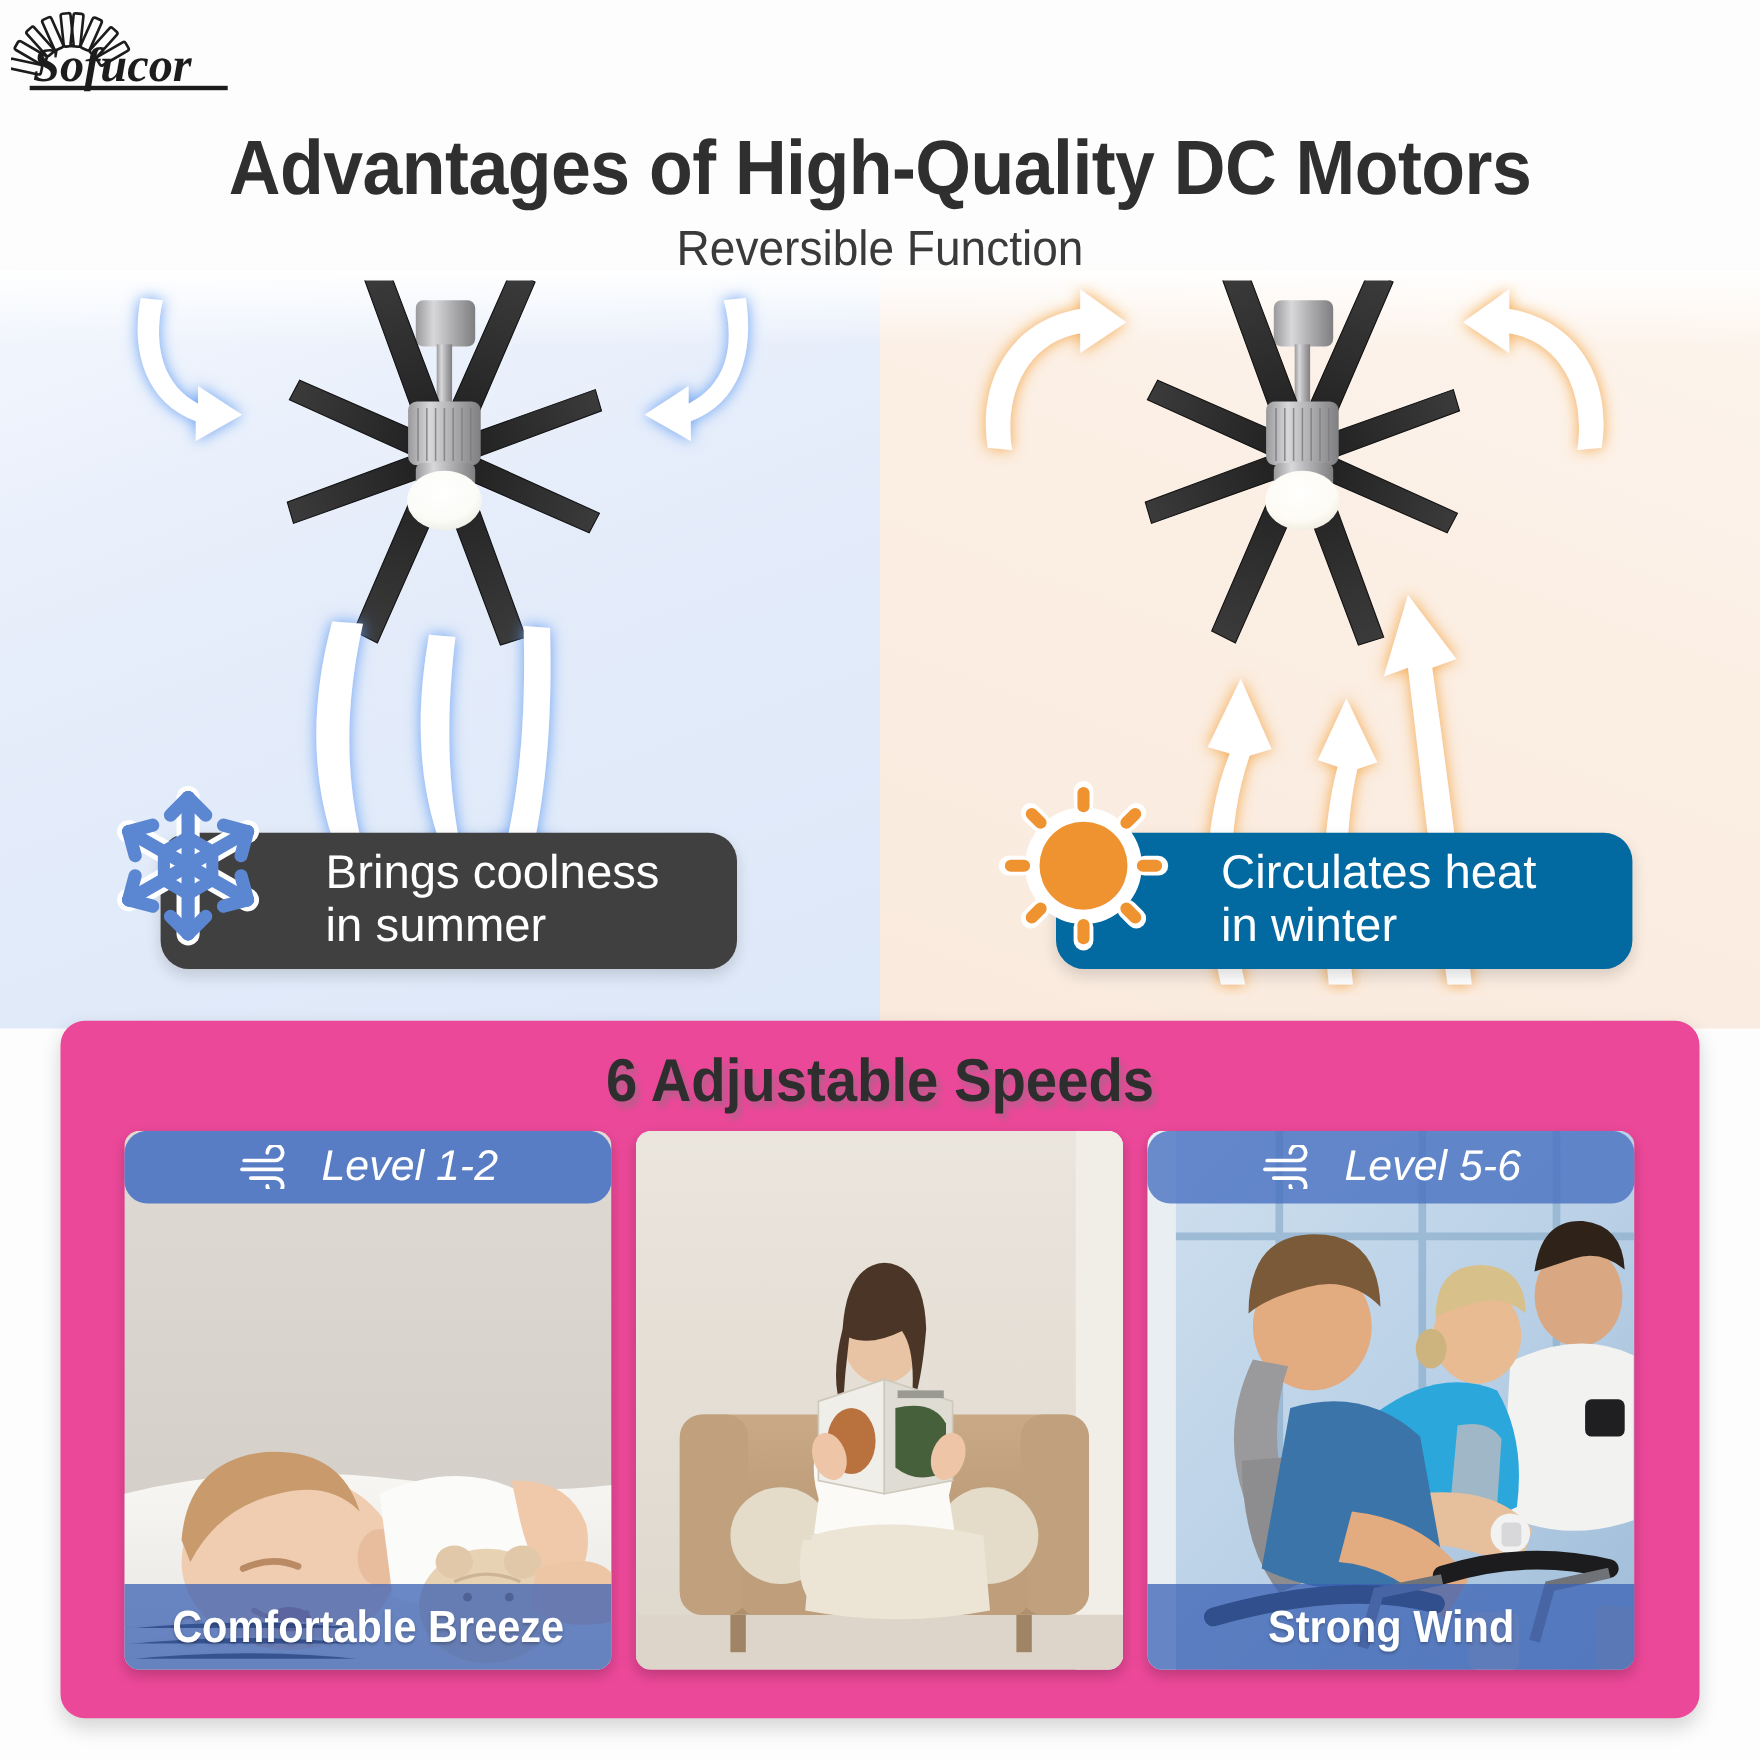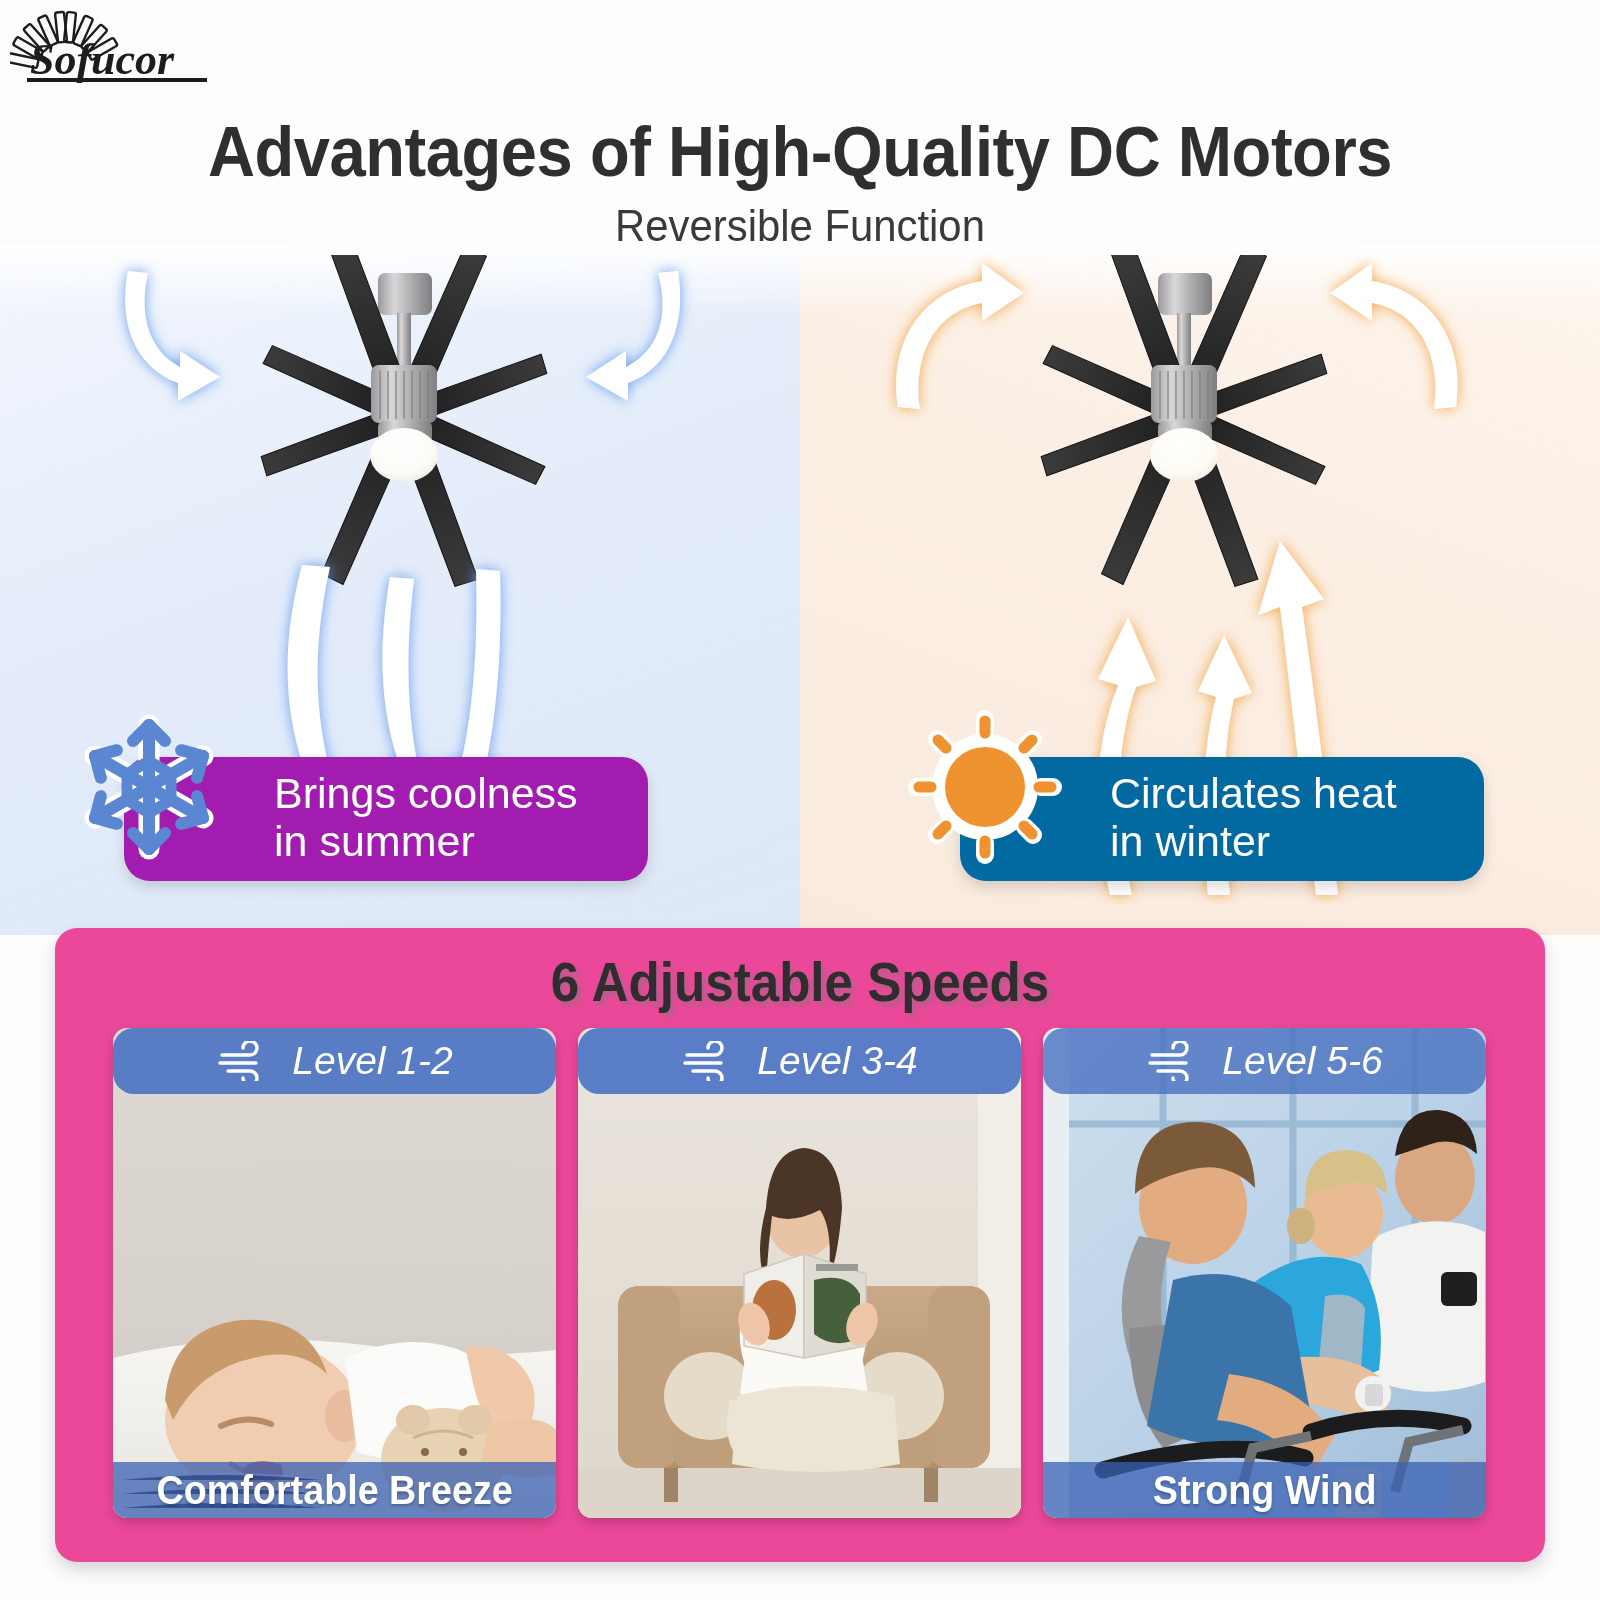--- a/index.html
+++ b/index.html
@@ -98,24 +98,24 @@
     position: absolute;
     display: flex;
     align-items: center;
     border-radius: 26px;
     box-shadow: 0 6px 14px rgba(0,0,0,0.14);
     padding: 16px 34px 20px 150px;
     height: 88px;
     box-sizing: content-box;
   }
   .badge-cool {
-    left: 124px;
+    left: 146px;
     top: 757px;
     width: 340px;
-    background: #a21caf;
+    background: #404040;
   }
   .badge-warm {
     left: 960px;
     top: 757px;
     width: 340px;
     background: #0369a1;
   }
   .badge-text {
     color: #ffffff;
     font-size: 43px;
@@ -204,21 +204,21 @@
     white-space: nowrap;
   }
   .wind-icon { width: 60px; height: 40px; flex: none; }
   .wind-icon svg { display:block; }
 
   .caption-bar {
     position: absolute;
     left: 0;
     bottom: 0;
     width: 100%;
-    height: 56px;
+    height: 78px;
     background: rgba(56,96,180,0.74);
     display: flex;
     align-items: center;
     justify-content: center;
     z-index: 3;
   }
   .caption-text {
     color: #ffffff;
     font-size: 41px;
     font-weight: bold;
@@ -653,32 +653,20 @@
                 <path d="M226 226 L 288 246 L 288 318 L 226 330 Z" fill="#dfdcd4" stroke="#cfc9bd" stroke-width="1.5"></path>
                 <ellipse cx="196" cy="282" rx="22" ry="30" fill="#b9713e"></ellipse>
                 <path d="M236 252 q 34 -8 46 14 l 0 44 q -26 12 -46 -4 Z" fill="#46603c"></path>
                 <rect x="238" y="236" width="42" height="7" fill="#9a9a93"></rect>
               </g>
               <ellipse cx="176" cy="296" rx="15" ry="22" fill="#eec5a6" transform="rotate(-18 176 296)"></ellipse>
               <ellipse cx="284" cy="296" rx="15" ry="22" fill="#eec5a6" transform="rotate(18 284 296)"></ellipse>
             </g>
           </svg>
         </div>
-        <div class="level-bar">
-          <span class="wind-icon">
-            <svg viewBox="0 0 60 40" width="60" height="40" aria-hidden="true">
-              <g stroke="#ffffff" stroke-width="3.4" fill="none" stroke-linecap="round">
-                <path d="M6 14 H 34 a7 7 0 1 0 -7 -7"></path>
-                <path d="M4 22 H 40"></path>
-                <path d="M12 30 H 34 a7 7 0 1 1 -7 7"></path>
-              </g>
-            </svg>
-          </span>
-          <span class="level-text">Level 3-4</span>
-        </div>
       </div>
 
       <div class="card">
         <div class="card-photo">
           <svg viewBox="0 0 443 490" preserveAspectRatio="xMidYMid slice" aria-hidden="true">
             <defs>
               <linearGradient id="gymBg" x1="0" y1="0" x2="1" y2="1">
                 <stop offset="0%" stop-color="#cfe0ef"></stop>
                   <stop offset="55%" stop-color="#b9d0e6"></stop>
                 <stop offset="100%" stop-color="#9fbcd8"></stop>

